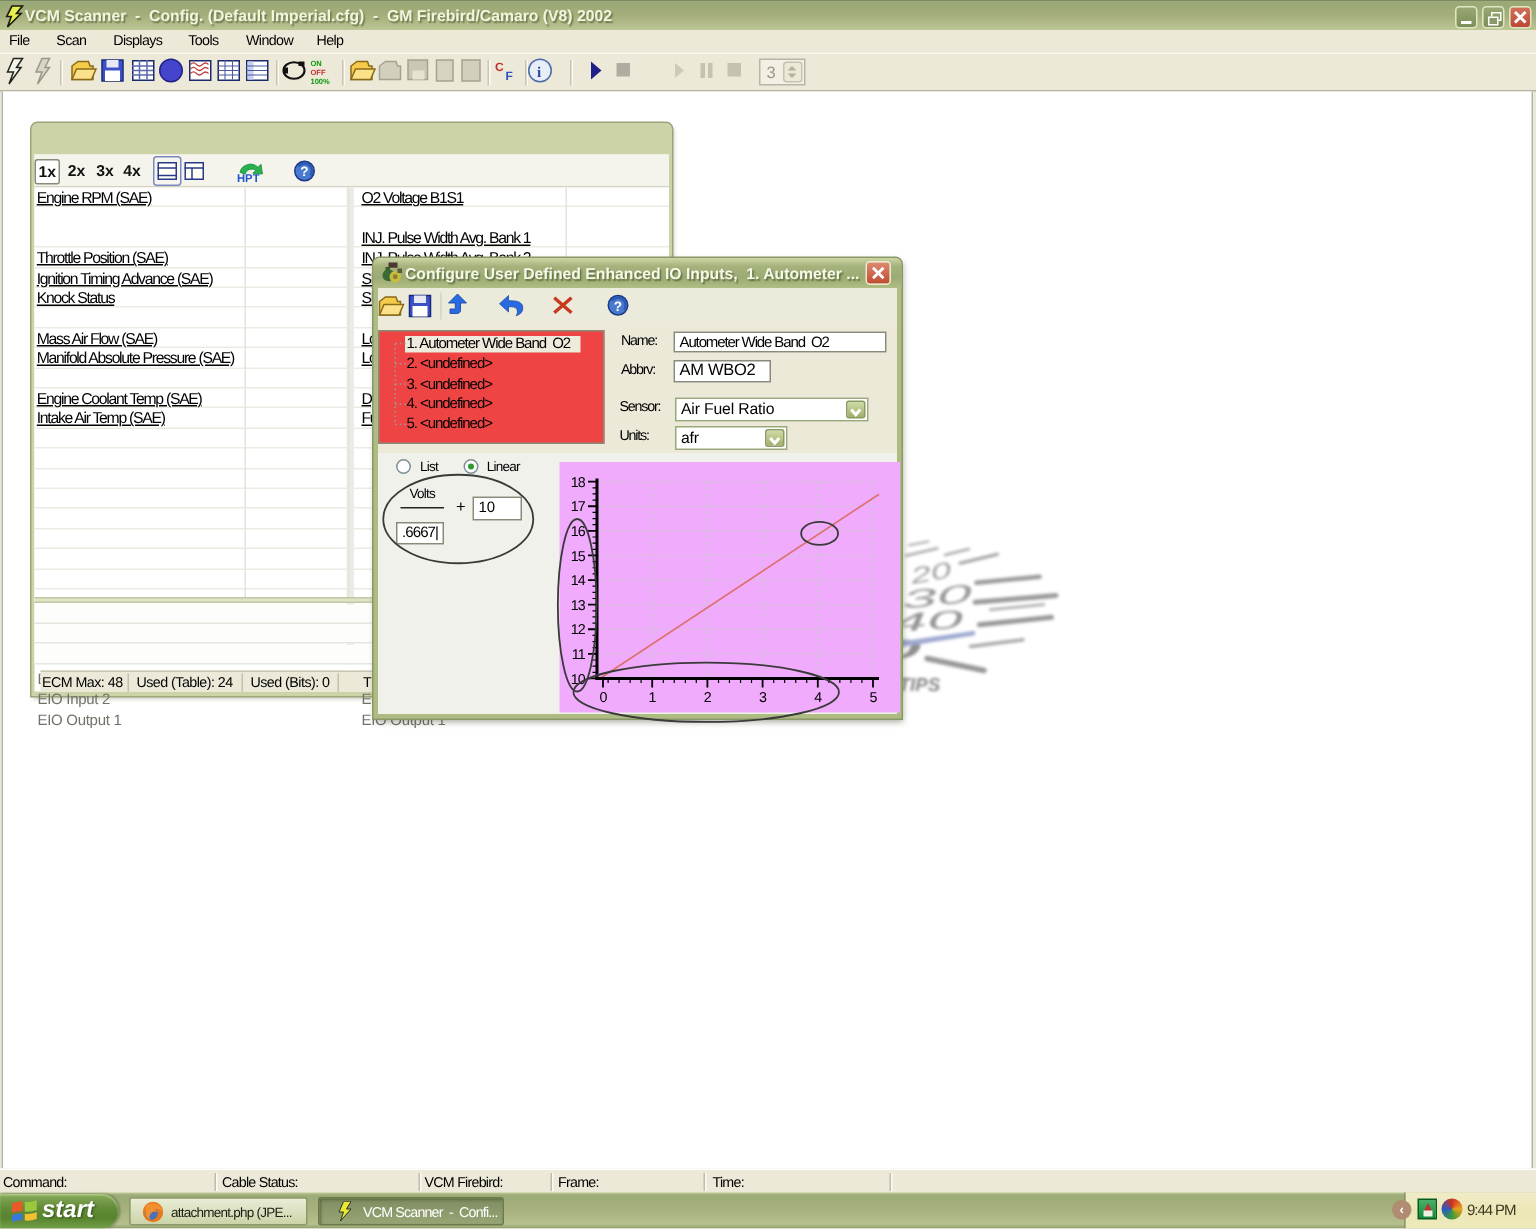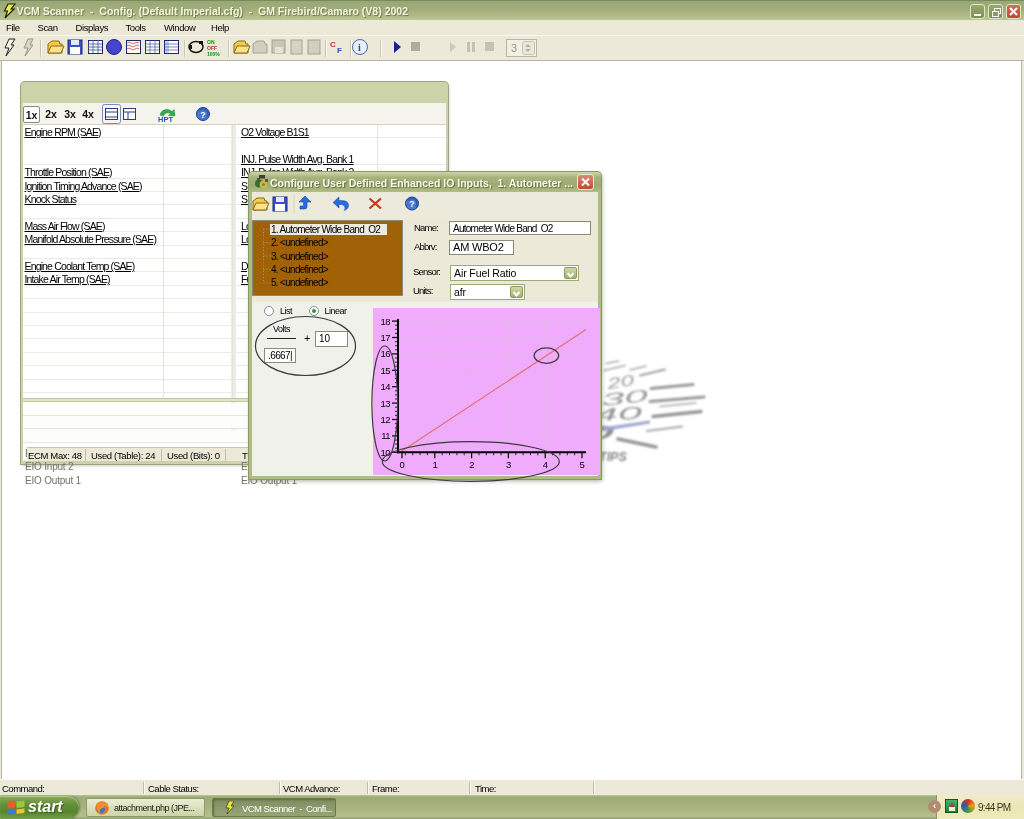--- a/index.html
+++ b/index.html
@@ -90,21 +90,21 @@
   background:#aebc84; border-radius:4px 4px 0 0;
   box-shadow:0 0 0 1px #8a9768, 1px 2px 4px rgba(60,70,40,.45); }
 #dlgtitle { position:absolute; left:0; top:0; width:352px; height:20px; border-radius:4px 4px 0 0;
   background:linear-gradient(180deg,#ccd6a6 0%,#a5b27c 28%,#9cab73 65%,#b0bd85 100%); }
 #dlgtitle .wtext { left:21px; top:5px; color:#f6f8e8; font-size:10.5px; text-shadow:1px 1px 1px #5f7040; white-space:nowrap; }
 #dlgclose { position:absolute; left:328px; top:2px; width:17px; height:16px; border-radius:3px;
   background:linear-gradient(180deg,#dd8a70,#c04c32); border:1px solid #efe9cf; }
 #dlgtools { position:absolute; left:3px; top:20px; width:346px; height:26px; background:#eceadb; }
 #dlgbody { position:absolute; left:3px; top:46px; width:346px; height:258px; background:#ece9d8; }
 
-#lbox { position:absolute; left:0px; top:2px; width:151px; height:76px; background:#a16207;
+#lbox { position:absolute; left:0px; top:2px; width:151px; height:76px; background:#ef4444;
   border:1px solid #8a8a7a; font-size:10px; letter-spacing:-0.7px; color:#000; }
 .litem { position:absolute; left:18px; white-space:nowrap; }
 #lsel { position:absolute; left:17px; top:3px; width:117px; height:11px; background:#eeeadc; }
 
 .dlabel { position:absolute; font-size:9.5px; letter-spacing:-0.8px; color:#000; }
 .dinput { position:absolute; background:#fff; border:1px solid #8a8a7a;
   color:#000; padding:1px 0 0 3px; }
 .combo { position:absolute; background:#fff; border:1px solid #9aa87a; font-size:10.5px;
   letter-spacing:-0.1px; color:#000; padding:1px 0 0 3px; }
 .cbtn { position:absolute; right:1px; top:1px; width:13px; bottom:1px; border-radius:2px;
@@ -525,21 +525,21 @@
       </div>
     </div>
   </div>
 </div>
 
 <div id="statusbar" class="abs">
   <span style="left:2px">Command:</span>
   <div class="sdiv" style="left:143px"></div>
   <span style="left:148px">Cable Status:</span>
   <div class="sdiv" style="left:279px"></div>
-  <span style="left:283px">VCM Advance:</span>
+  <span style="left:283px">VCM Firebird:</span>
   <div class="sdiv" style="left:367px"></div>
   <span style="left:372px">Frame:</span>
   <div class="sdiv" style="left:469px"></div>
   <span style="left:475px">Time:</span>
   <div class="sdiv" style="left:593px"></div>
 </div>
 
 <div id="taskbar" class="abs"></div>
 <div id="startbtn" class="abs">
   <svg class="abs" style="left:7px;top:3px" width="19" height="17" viewBox="0 0 19 17">

